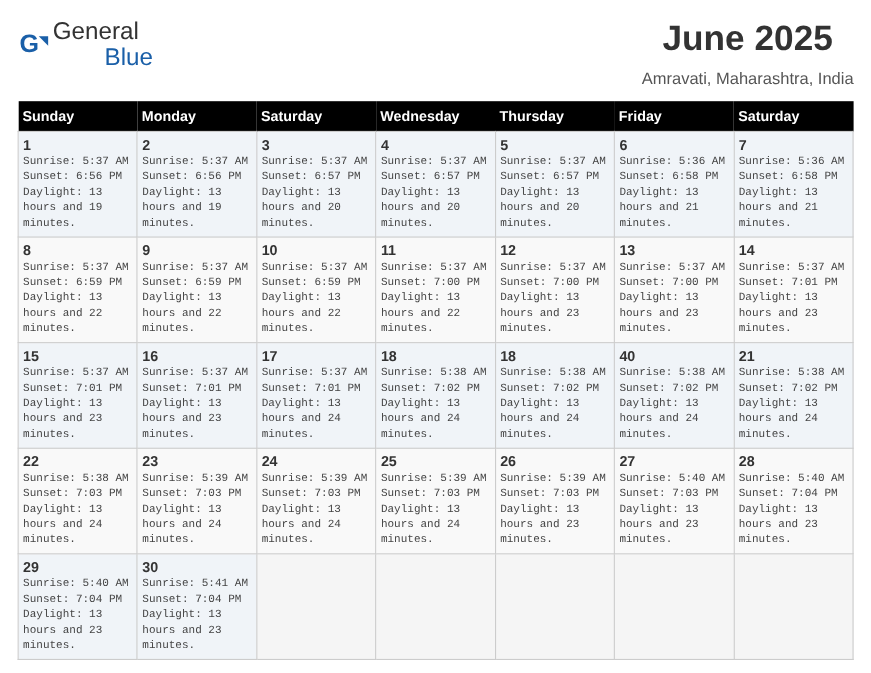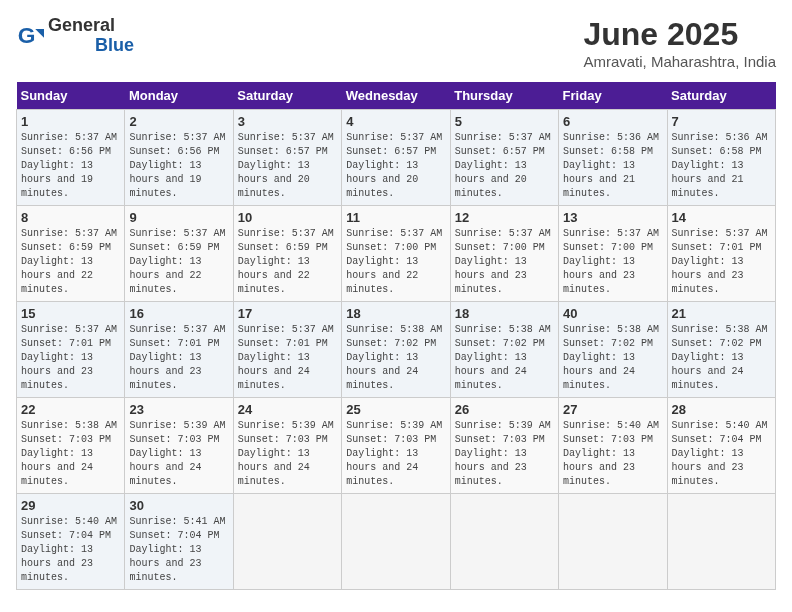--- a/index.html
+++ b/index.html
@@ -15,50 +15,50 @@
       justify-content: space-between;
       align-items: flex-start;
       margin-bottom: 12px;
     }
     .logo {
       display: flex;
       align-items: center;
       gap: 4px;
     }
     .logo-text {
-      font-size: 18px;
-      font-weight: bold;
+      font-size: 22px;
+      font-weight: normal;
       line-height: 1.1;
     }
     .logo-text span.general { color: #333; }
     .logo-text span.blue { color: #1a5fa8; margin-left: 47px; }
     .logo-icon {
       width: 28px;
       height: 28px;
     }
     .title-area {
-      text-align: left;
+      text-align: center;
     }
     .calendar-title {
       font-size: 32px;
       font-weight: bold;
       color: #333;
     }
     .calendar-subtitle {
       font-size: 15px;
       color: #555;
-      margin-top: 0;
+      margin-top: 10px;
     }
     table {
       width: 100%;
       border-collapse: collapse;
       font-size: 11px;
     }
     th {
-      background-color: #4c1d95;
+      background-color: #000000;
       color: #fff;
       padding: 6px 4px;
       text-align: left;
       font-size: 13px;
       font-weight: bold;
     }
     td {
       border: 1px solid #ccc;
       vertical-align: top;
       padding: 4px 4px;

